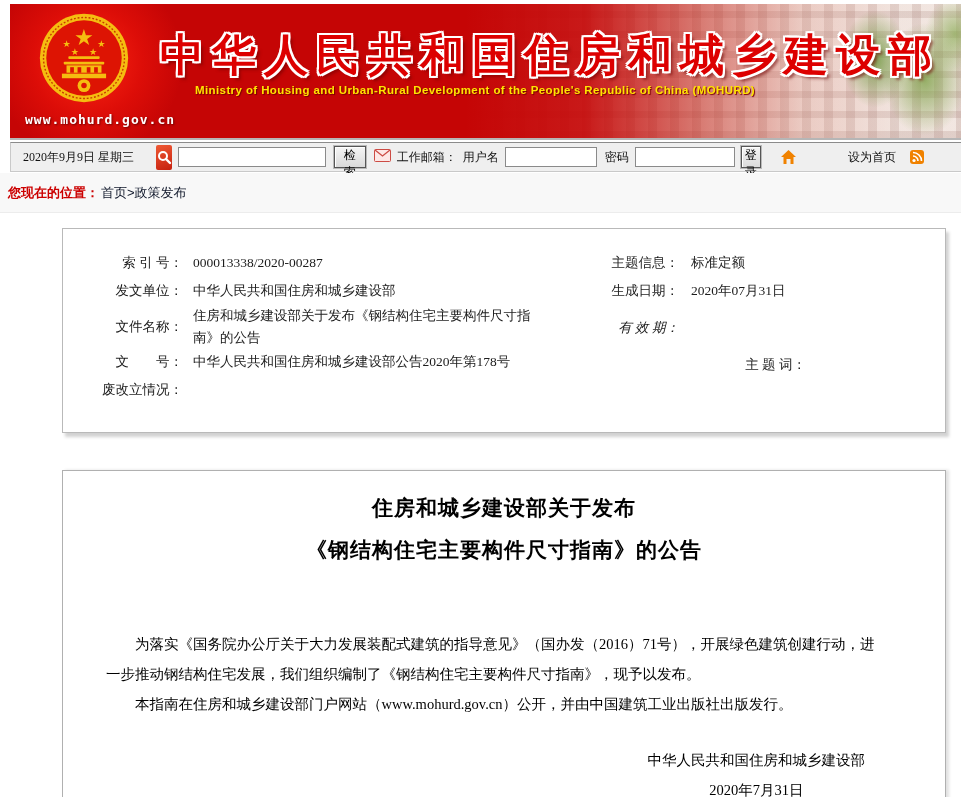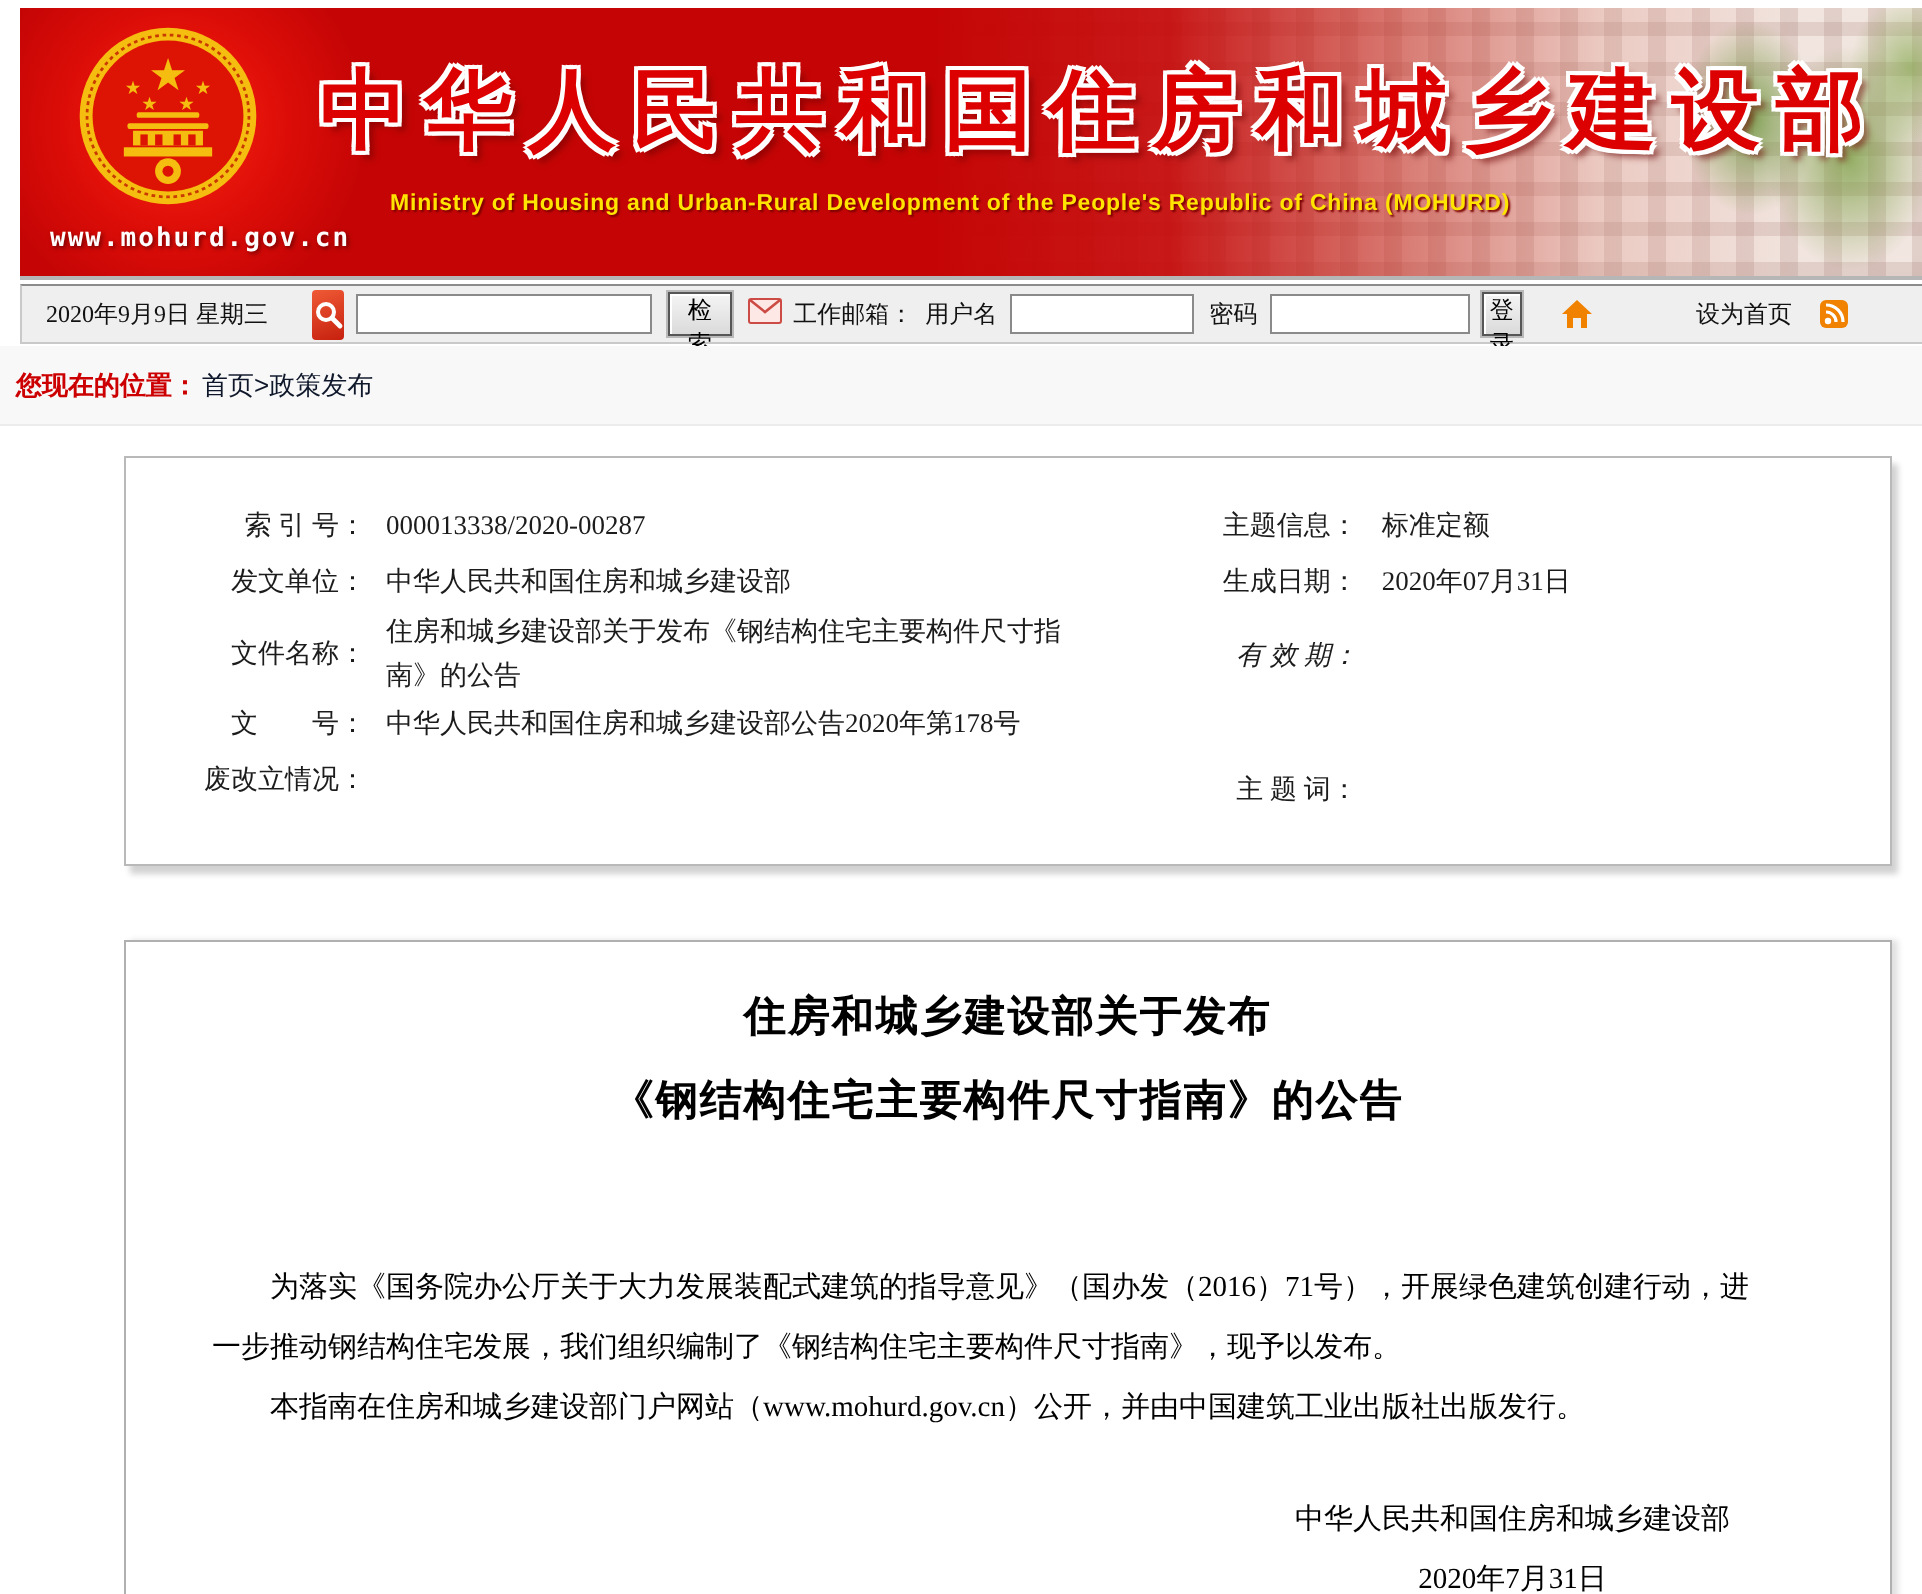--- a/index.html
+++ b/index.html
@@ -21,21 +21,21 @@
       linear-gradient(90deg, #efe0da 0%, #f2e7e2 100%);
   }
   .emblem { position:absolute; left:28px; top:8px; width:92px; height:92px; }
   .site-url { position:absolute; left:15px; top:108px; color:#ffffff; font-weight:bold;
     font-family:"DejaVu Sans Mono", monospace; font-size:13px; letter-spacing:1px;
     text-shadow:1px 1px 2px rgba(90,0,0,.8); }
   .site-title { position:absolute; left:150px; top:22px; font-size:44px; font-weight:bold;
     color:#dd0000; letter-spacing:8px; white-space:nowrap;
     text-shadow:-2px -2px 0 #fff, 2px -2px 0 #fff, -2px 2px 0 #fff, 2px 2px 0 #fff,
       0 -2px 0 #fff, 0 2px 0 #fff, -2px 0 0 #fff, 2px 0 0 #fff, 4px 4px 3px rgba(110,0,0,.55); }
-  .site-subtitle { position:absolute; left:185px; top:92px; font-size:11.5px; font-weight:bold;
+  .site-subtitle { position:absolute; left:185px; top:80px; font-size:11.5px; font-weight:bold;
     color:#ffe400; letter-spacing:.4px; text-shadow:1px 1px 1px #7a0000; white-space:nowrap; }
 
   
   .toolbar { position:absolute; left:10px; top:142px; width:990px; height:30px;
     background:#efefef; border-top:1px solid #8b8b8b; border-bottom:1px solid #c9c9c9;
     border-left:1px solid #c9c9c9; display:flex; align-items:center; font-size:12px; color:#111;
     font-family:"Liberation Serif", serif; }
   .tb-date { margin-left:12px; white-space:nowrap; }
   .tb-searchicon { margin-left:22px; width:26px; height:25px; border-radius:2px;
     background:linear-gradient(160deg,#ef5a35,#c6200e); display:flex; align-items:center; justify-content:center; }
@@ -69,21 +69,21 @@
     font-family:"Liberation Serif", serif; font-size:13.5px; color:#1c1c1c; }
   .ib-cols { display:flex; padding-top:20px;gap:28px; }
   .ib-left { width:505px; }
   .ib-right { width:370px; }
   .irow { min-height:28px; display:flex; align-items:center; line-height:1.6; }
   .irow .lab { width:120px; text-align:right; flex:none; white-space:pre; }
   .ib-right .irow .lab { width:95px; }
   .irow .val { margin-left:10px; max-width:360px; }
   .ib-right .irow .val { margin-left:12px; }
   .ib-right .r3 { margin-top:9px;font-style:italic; }
-  .ib-right .r4 { margin-top:39px; }
+  .ib-right .r4 { margin-top:9px;justify-content:center; }
 
   .content-box { position:absolute; left:62px; top:470px; width:884px; height:380px;
     background:#fff; border:1px solid #b0b0b0; box-shadow:3px 0 3px rgba(0,0,0,.12);
     font-family:"Liberation Serif", serif; color:#000; }
   .art-title { margin-top:16px; text-align:center; font-size:21px; font-weight:bold;
     line-height:42px; letter-spacing:1px; }
   .art-body { margin-top:58px; padding:0 65px 0 43px; font-size:14.5px; line-height:30px; }
   .art-body p { text-indent:2em; }
   .signature { margin-top:26px; margin-right:80px; margin-left:auto; width:fit-content;
     text-align:center; font-size:14.5px; line-height:30px; }

